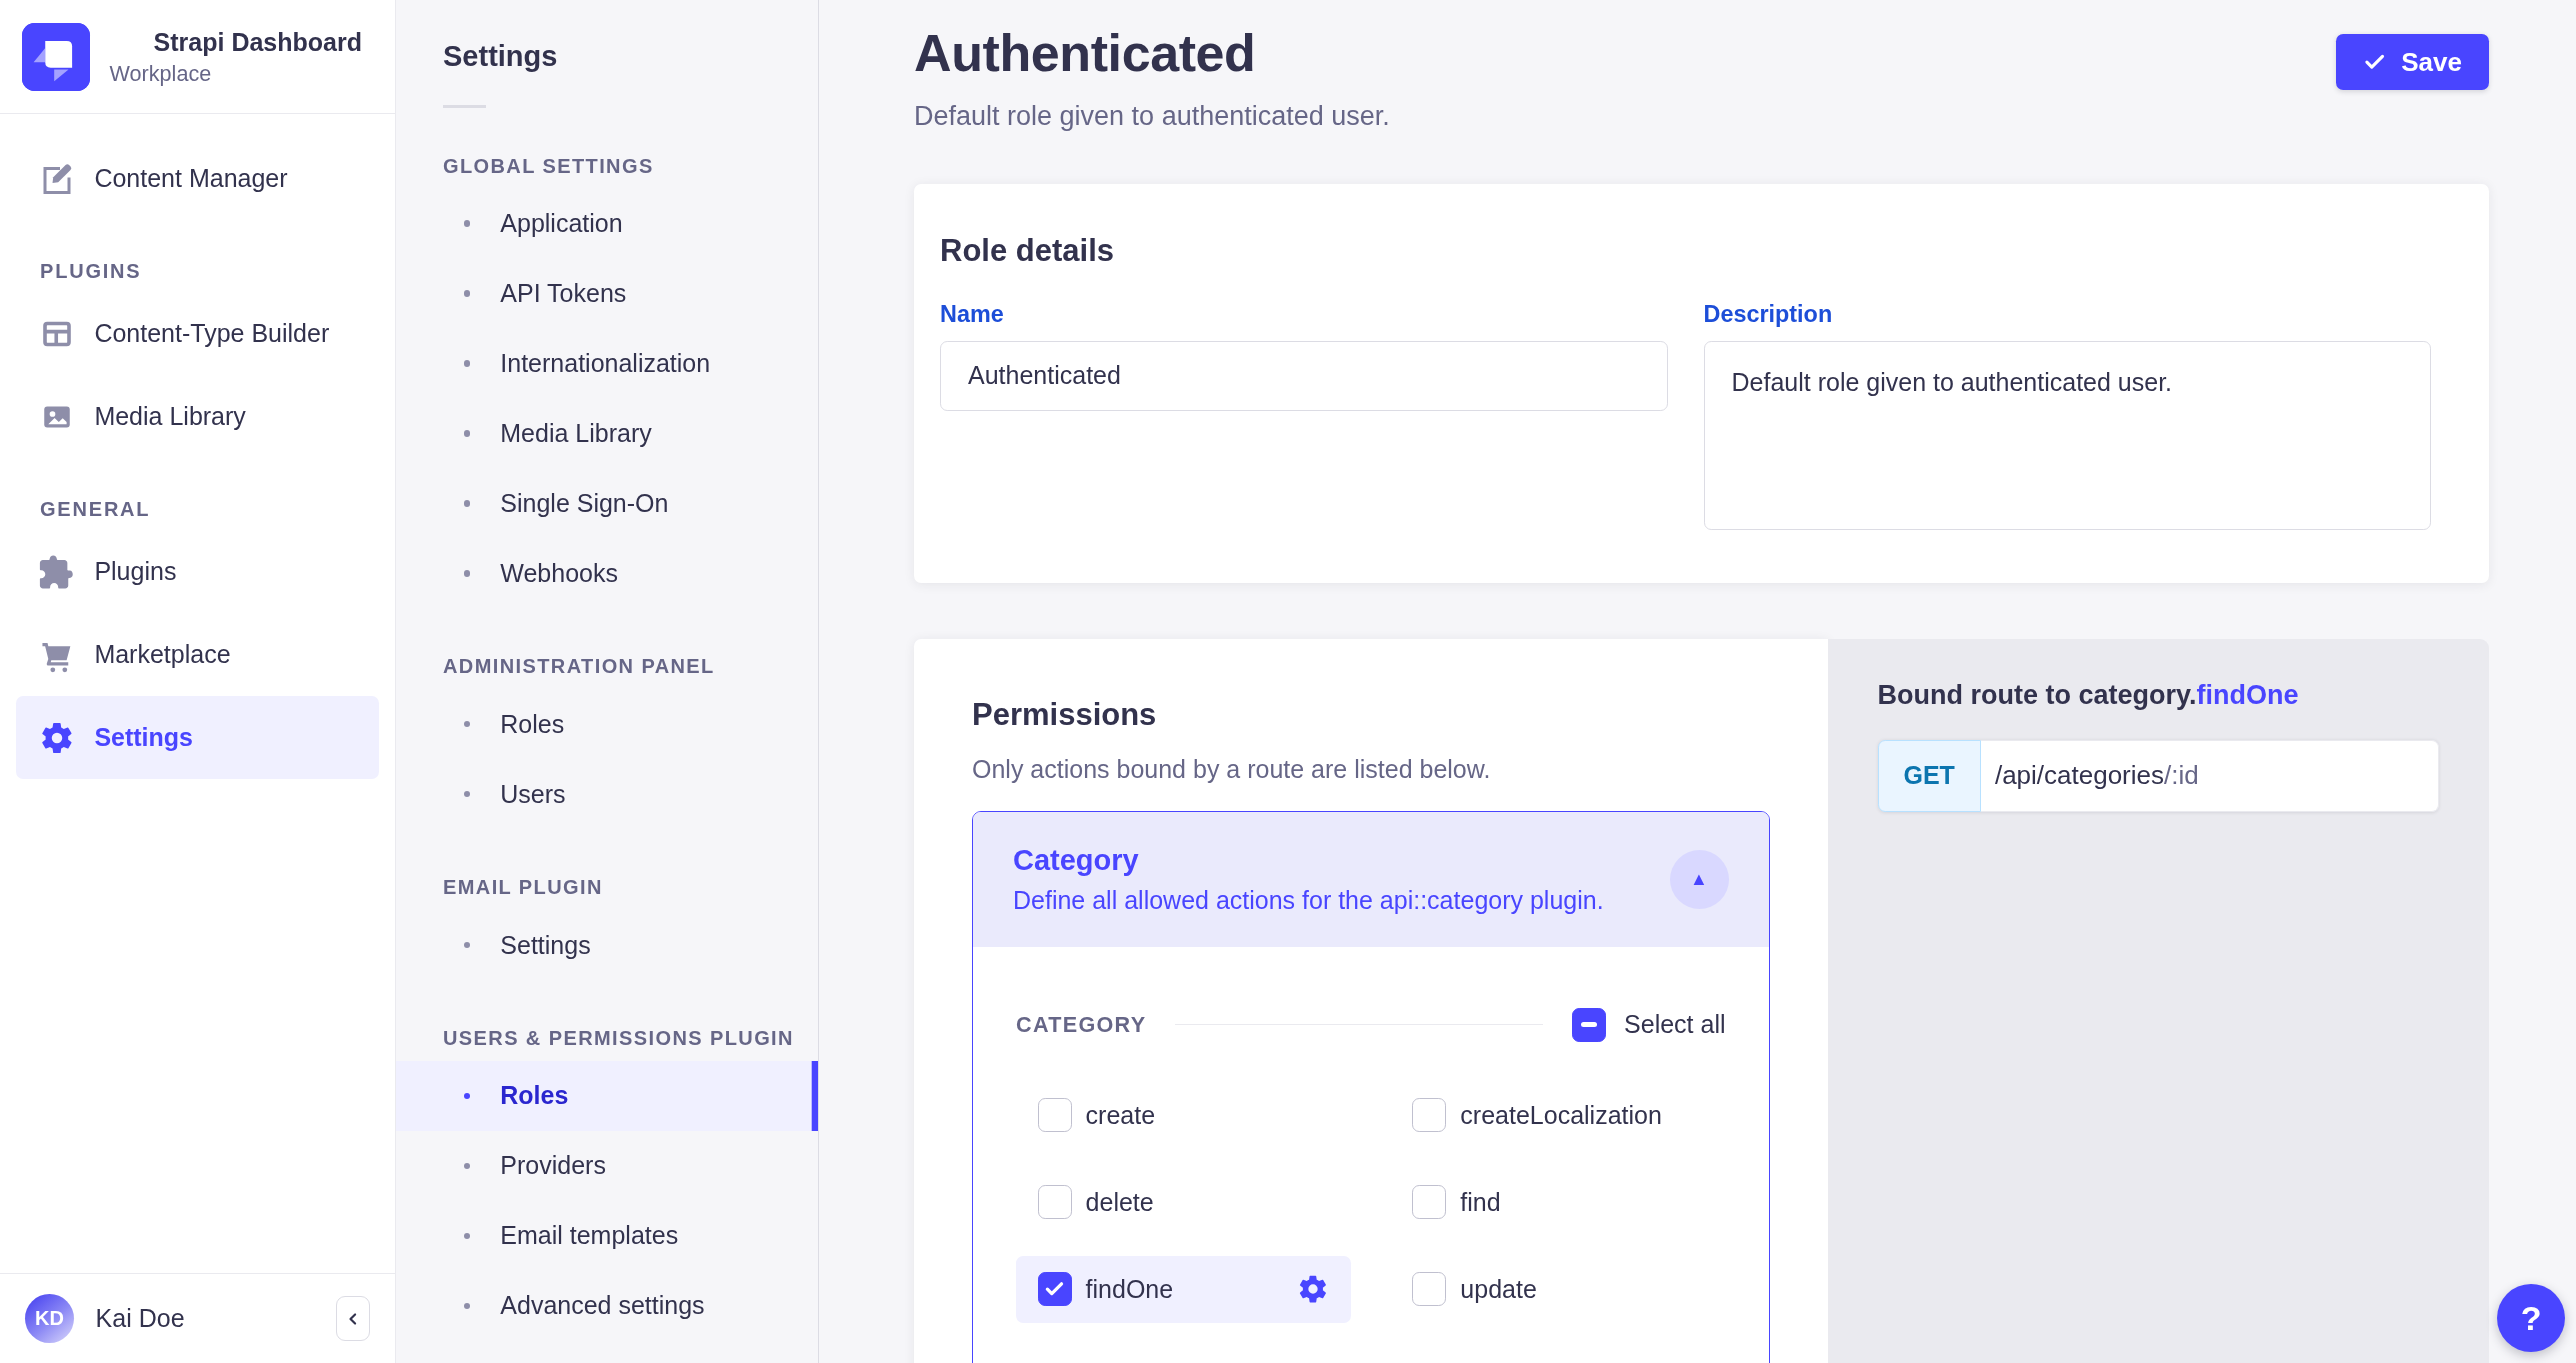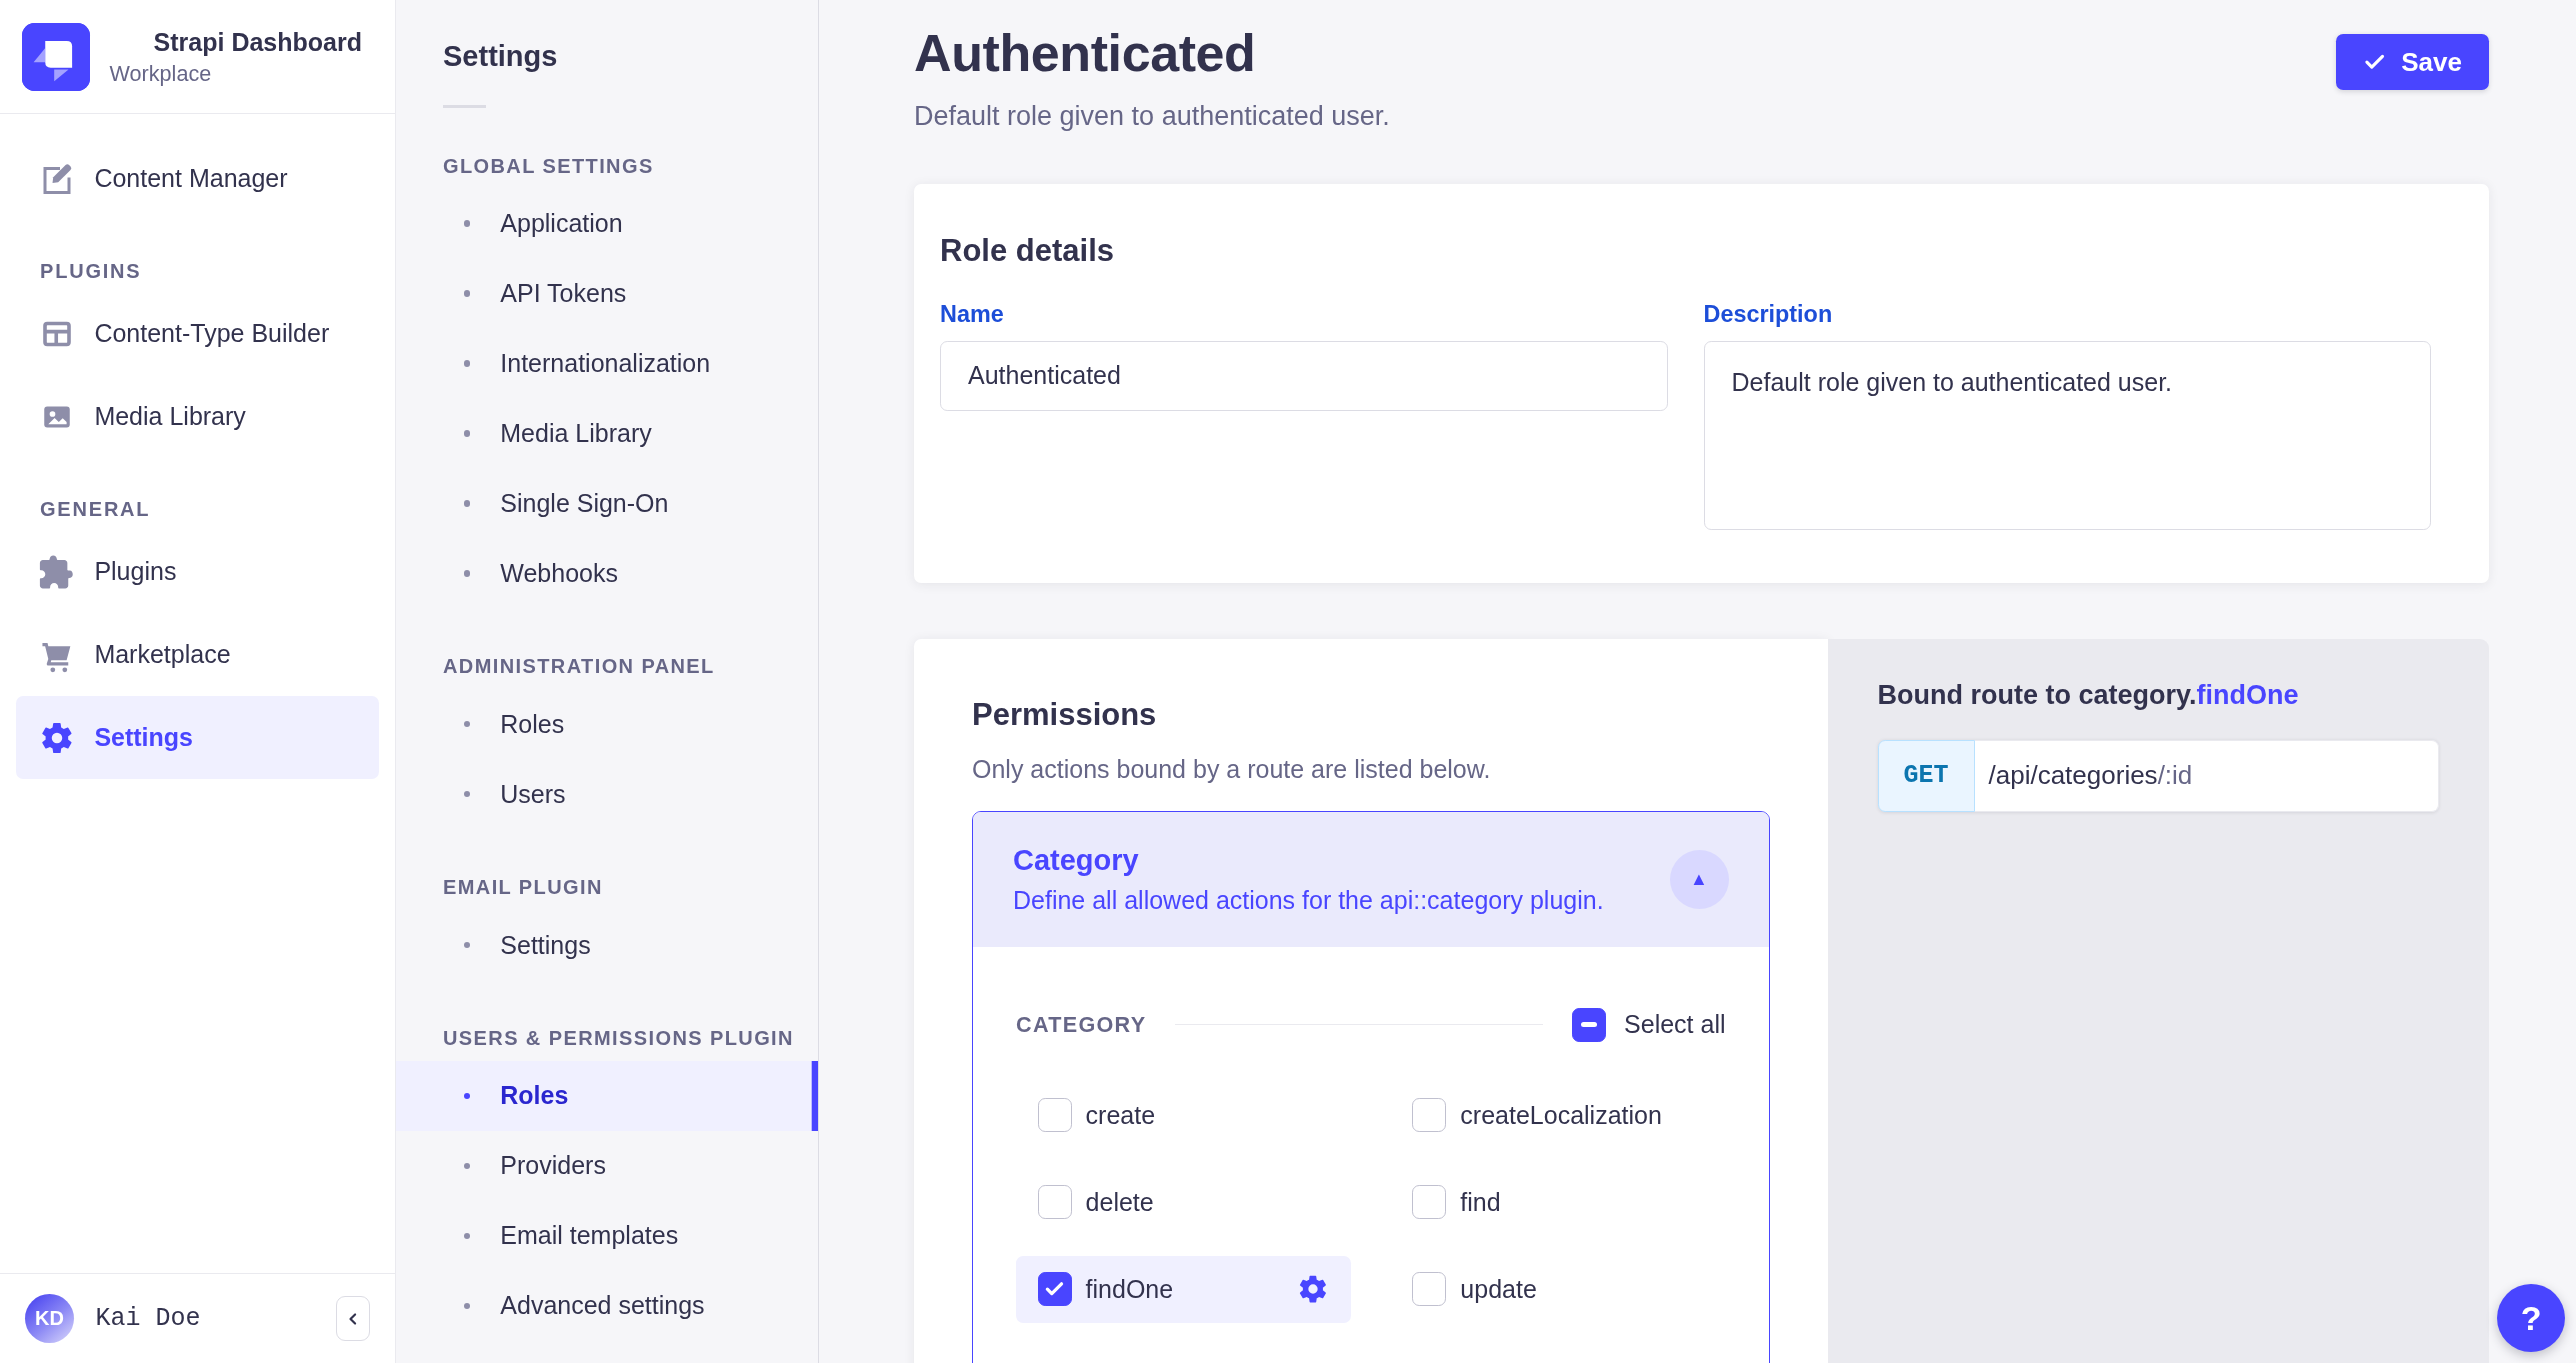--- a/index.html
+++ b/index.html
@@ -43,21 +43,21 @@
   .sidebar-footer {
     border-top: 0.9px solid #eaeaef; padding: 20px 25px;
     display: flex; align-items: center;
   }
   .avatar {
     width: 49px; height: 49px; border-radius: 50%; flex: none;
     background: linear-gradient(140deg, #4641f0 5%, #8d8af5 55%, #dcdafb 100%);
     color: #fff; font-size: 20px; font-weight: 700;
     display: flex; align-items: center; justify-content: center;
   }
-  .user-name { font-size: 25px; color: #32324d; margin-left: 21.6px; flex: 1; font-family: Liberation Mono, monospace; }
+  .user-name { font-size: 25px; color: #32324d; margin-left: 21.6px; flex: 1; }
   .collapse-btn {
     width: 34px; height: 45px; border: 0.9px solid #dcdce4; border-radius: 9px;
     background: #fff; color: #32324d; display: flex; align-items: center; justify-content: center;
     cursor: pointer;
   }
 
   
   .subnav {
     width: 423px; flex: none; background: #f6f6f9;
     border-right: 0.9px solid #dcdce4; overflow: hidden;
@@ -156,21 +156,21 @@
 
   .route-panel {
     flex: 1; background: #eaeaef; border-radius: 0 9px 0 0; padding: 41px 50px;
   }
   .route-heading { font-size: 27px; font-weight: 700; color: #32324d; }
   .route-heading .hl { color: #4945ff; }
   .route-box { display: flex; margin-top: 29px; height: 72px; border-radius: 7.2px; box-shadow: 0 0.9px 3.6px rgba(33,33,52,.1); }
   .route-method {
     background: #eaf5ff; border: 0.9px solid #b8e1ff; border-radius: 7.2px 0 0 7.2px;
     padding: 0 25px; display: flex; align-items: center;
-    color: #0c75af; font-size: 25px; font-weight: 700; flex: none; font-family: Liberation Mono, monospace;
+    color: #0c75af; font-size: 25px; font-weight: 700; flex: none;
   }
   .route-path {
     flex: 1; background: #fff; border: 0.9px solid #eaeaef; border-left: none;
     border-radius: 0 7.2px 7.2px 0; display: flex; align-items: center; padding: 0 14px;
     font-size: 26px; color: #32324d;
   }
   .route-path .param { color: #666687; }
 
   .help-fab {
     position: absolute; right: 10.8px; bottom: 10.8px; width: 68px; height: 68px;

